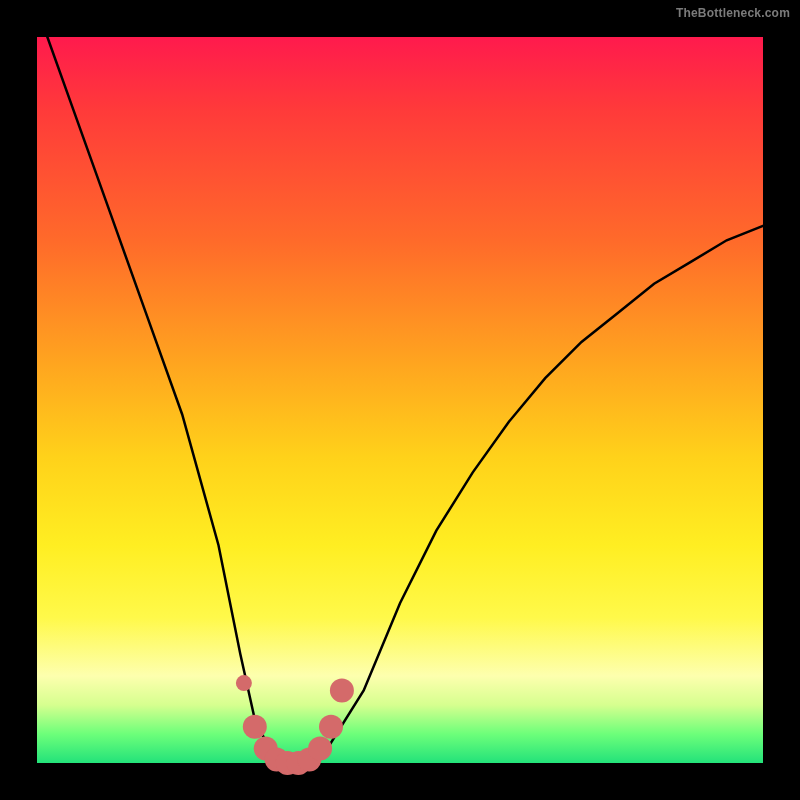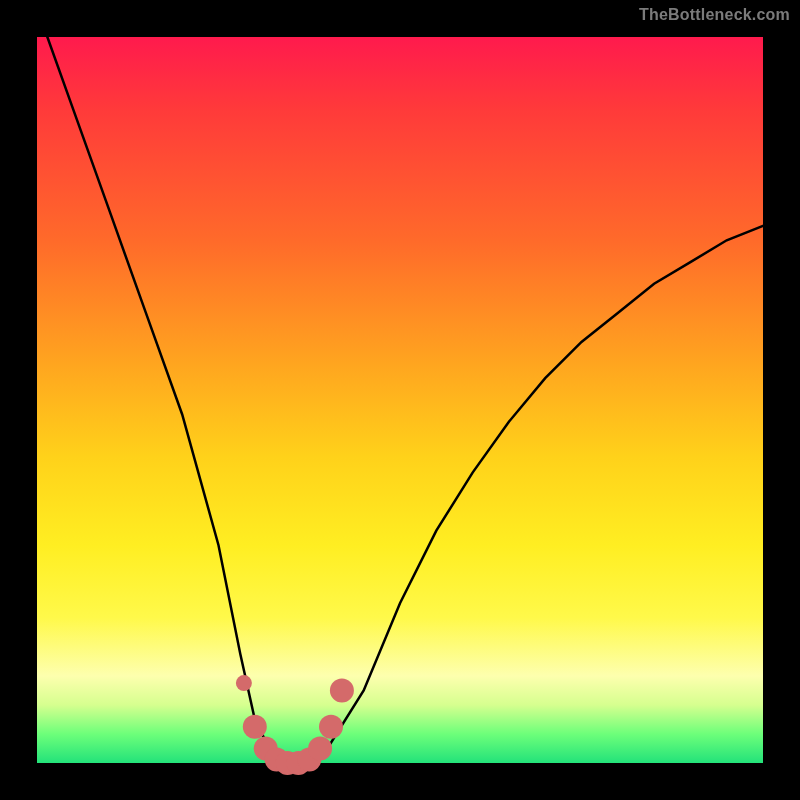--- a/index.html
+++ b/index.html
@@ -39,21 +39,21 @@
       #d6ff8f 92%,
       #6dff7a 96%,
       #23e27a 100%
     );
   }
   .watermark {
     position: absolute;
     top: 6px;
     right: 10px;
     color: #7b7b7b;
-    font-size: 16px;
+    font-size: 12px;
     font-weight: 600;
     letter-spacing: 0.2px;
     user-select: none;
   }
   svg.curve {
     position: absolute;
     left: 0;
     top: 0;
     width: 726px;
     height: 726px;

